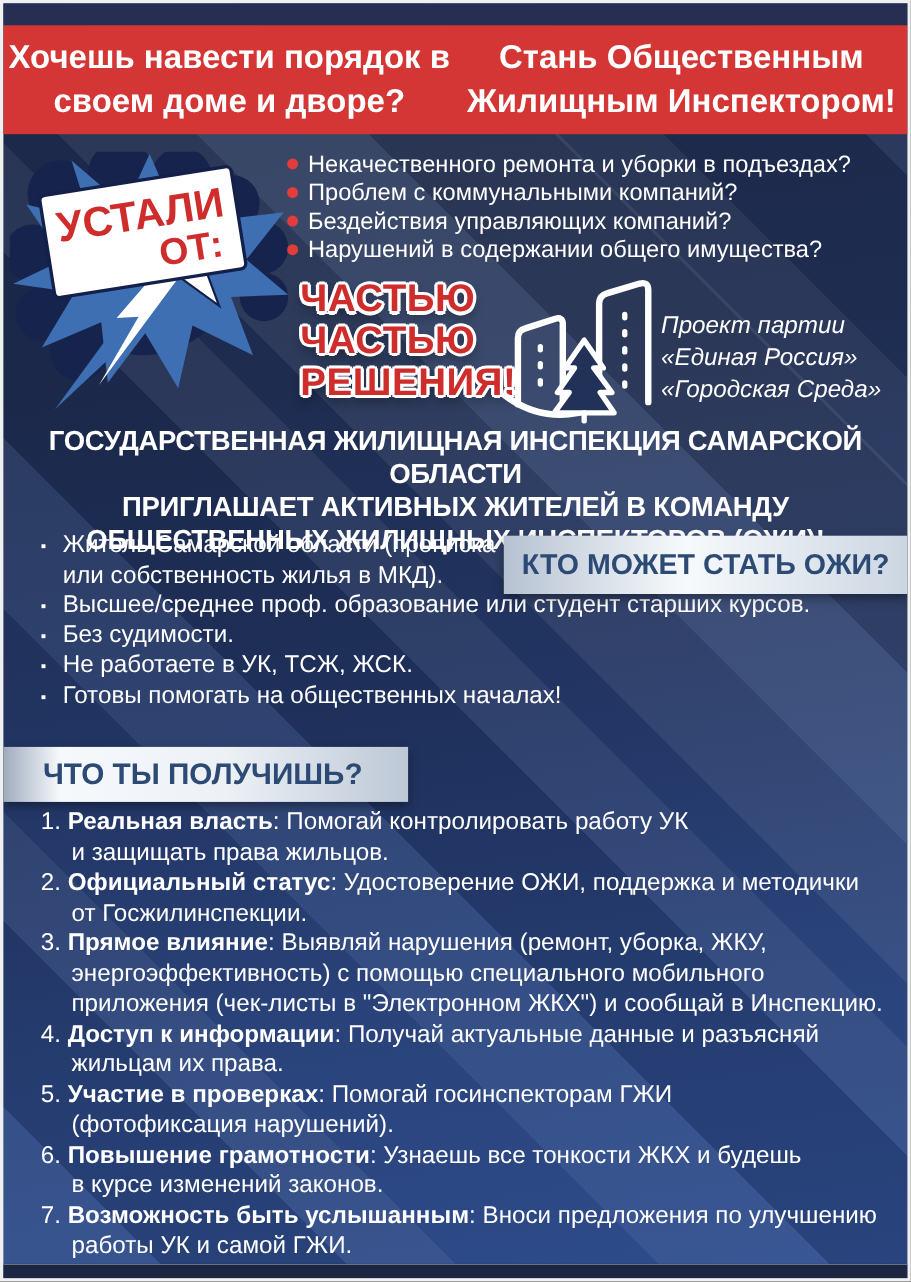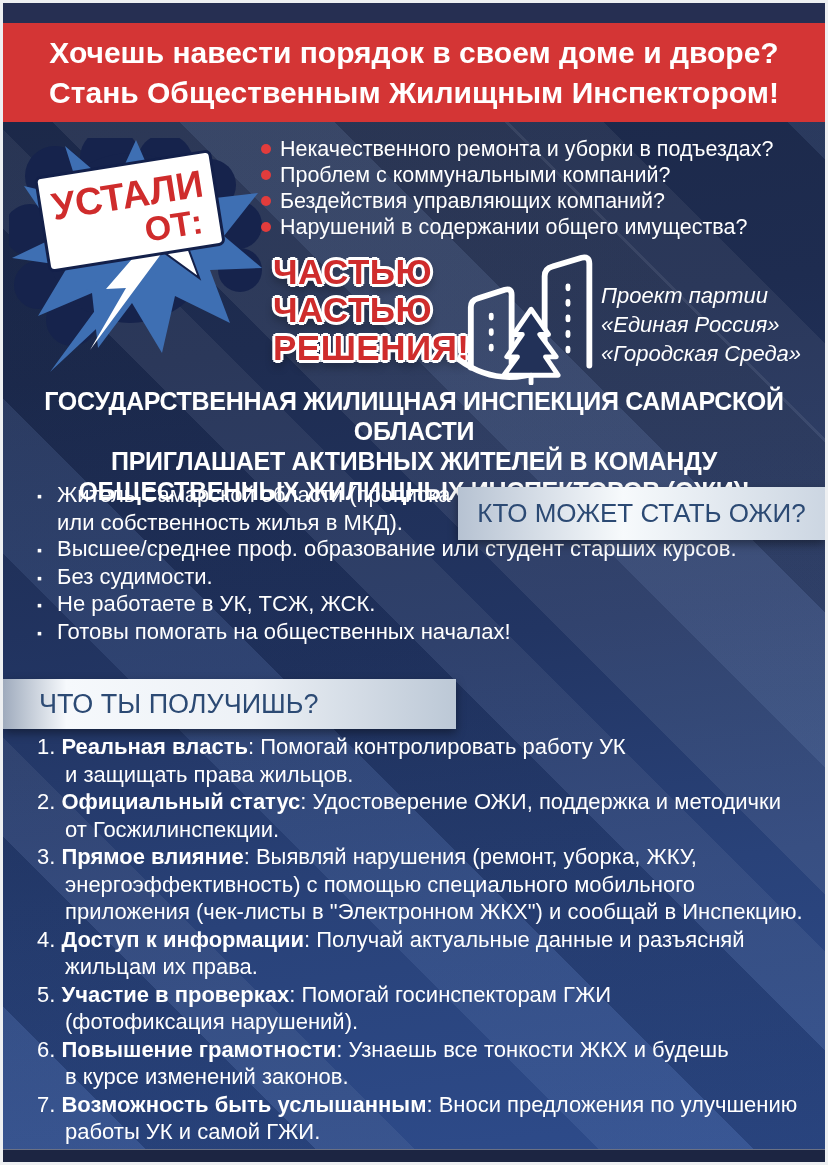--- a/index.html
+++ b/index.html
@@ -17,21 +17,21 @@
         rgba(255,255,255,0.06) 230px 300px,
         rgba(0,0,0,0) 300px 430px);
   }
   .bg-sheen{position:absolute;inset:0;pointer-events:none;
     background:linear-gradient(45deg,transparent 0 55%,rgba(255,255,255,0.07) 55% 78%,transparent 78%);
   }
   .top-strip{position:absolute;left:0;right:0;top:0;height:20px;background:#262f52;}
   .bottom-strip{position:absolute;left:0;right:0;bottom:0;height:12px;background:#1c2542;border-top:1px solid rgba(255,255,255,0.35);}
   .red-banner{
     position:absolute;left:0;right:0;top:20px;height:99px;background:#d43535;
-    display:flex;flex-direction:column;align-items:center;justify-content:center;
+    display:flex;flex-direction:row;align-items:center;justify-content:center;
     color:#fff;font-weight:bold;font-size:30px;line-height:40px;text-align:center;
   }
   .burst-wrap{position:absolute;left:6px;top:135px;width:254px;height:238px;}
   .complaints{position:absolute;left:258px;top:133px;width:566px;}
   .complaint{display:flex;align-items:flex-start;height:26px;color:#fff;font-size:21.5px;line-height:26px;}
   .dot{flex:0 0 10px;width:10px;height:10px;border-radius:50%;background:#e23c3c;margin:8px 9px 0 0;}
   .solution{
     position:absolute;left:270px;top:250px;
     color:#cf2c2c;font-weight:bold;font-size:35px;line-height:38px;letter-spacing:0.5px;
     text-shadow:
@@ -44,29 +44,29 @@
   .invitation{
     position:absolute;left:0;right:0;top:383px;text-align:center;color:#fff;
     font-weight:bold;font-size:25px;line-height:30px;letter-spacing:-0.3px;
   }
   .criteria{position:absolute;left:34px;top:479px;width:780px;color:#fff;font-size:22px;line-height:26.5px;}
   .criteria-item{padding-left:20px;text-indent:-20px;white-space:pre-line;}
   .sq{display:inline-block;width:20px;text-indent:0;font-size:14px;vertical-align:1px;}
   .light-banner{
     background:linear-gradient(90deg,#9fabbd 0%,#f6f9fc 14%,#edf1f6 55%,#bcc8d6 100%);
     box-shadow:0 4px 9px rgba(0,0,0,0.4);
-    color:#2c4a74;font-weight:normal;text-align:center;
+    color:#2c4a74;font-weight:bold;text-align:center;
   }
   .who-banner{
     position:absolute;left:455px;right:0;top:484px;height:53px;
     display:flex;align-items:center;justify-content:center;font-size:26px;
     background:linear-gradient(90deg,#b6c2d2 0%,#f7fafc 45%,#ccd6e2 100%);
   }
   .benefits-banner{
-    position:absolute;left:0;top:676px;width:453px;height:50px;
+    position:absolute;left:0;top:676px;width:368px;height:50px;
     display:flex;align-items:center;font-size:27px;padding-left:36px;box-sizing:border-box;
   }
   .benefits{position:absolute;left:34px;top:710px;width:778px;color:#fff;font-size:22px;line-height:27.5px;margin-top:20px;}
   .benefit-item{padding-left:28px;text-indent:-28px;}
   .benefit-num{display:inline;}
   .benefit-title{font-weight:bold;}
   .benefit-text{white-space:pre-line;}
 </style>
 </head>
 <body>

